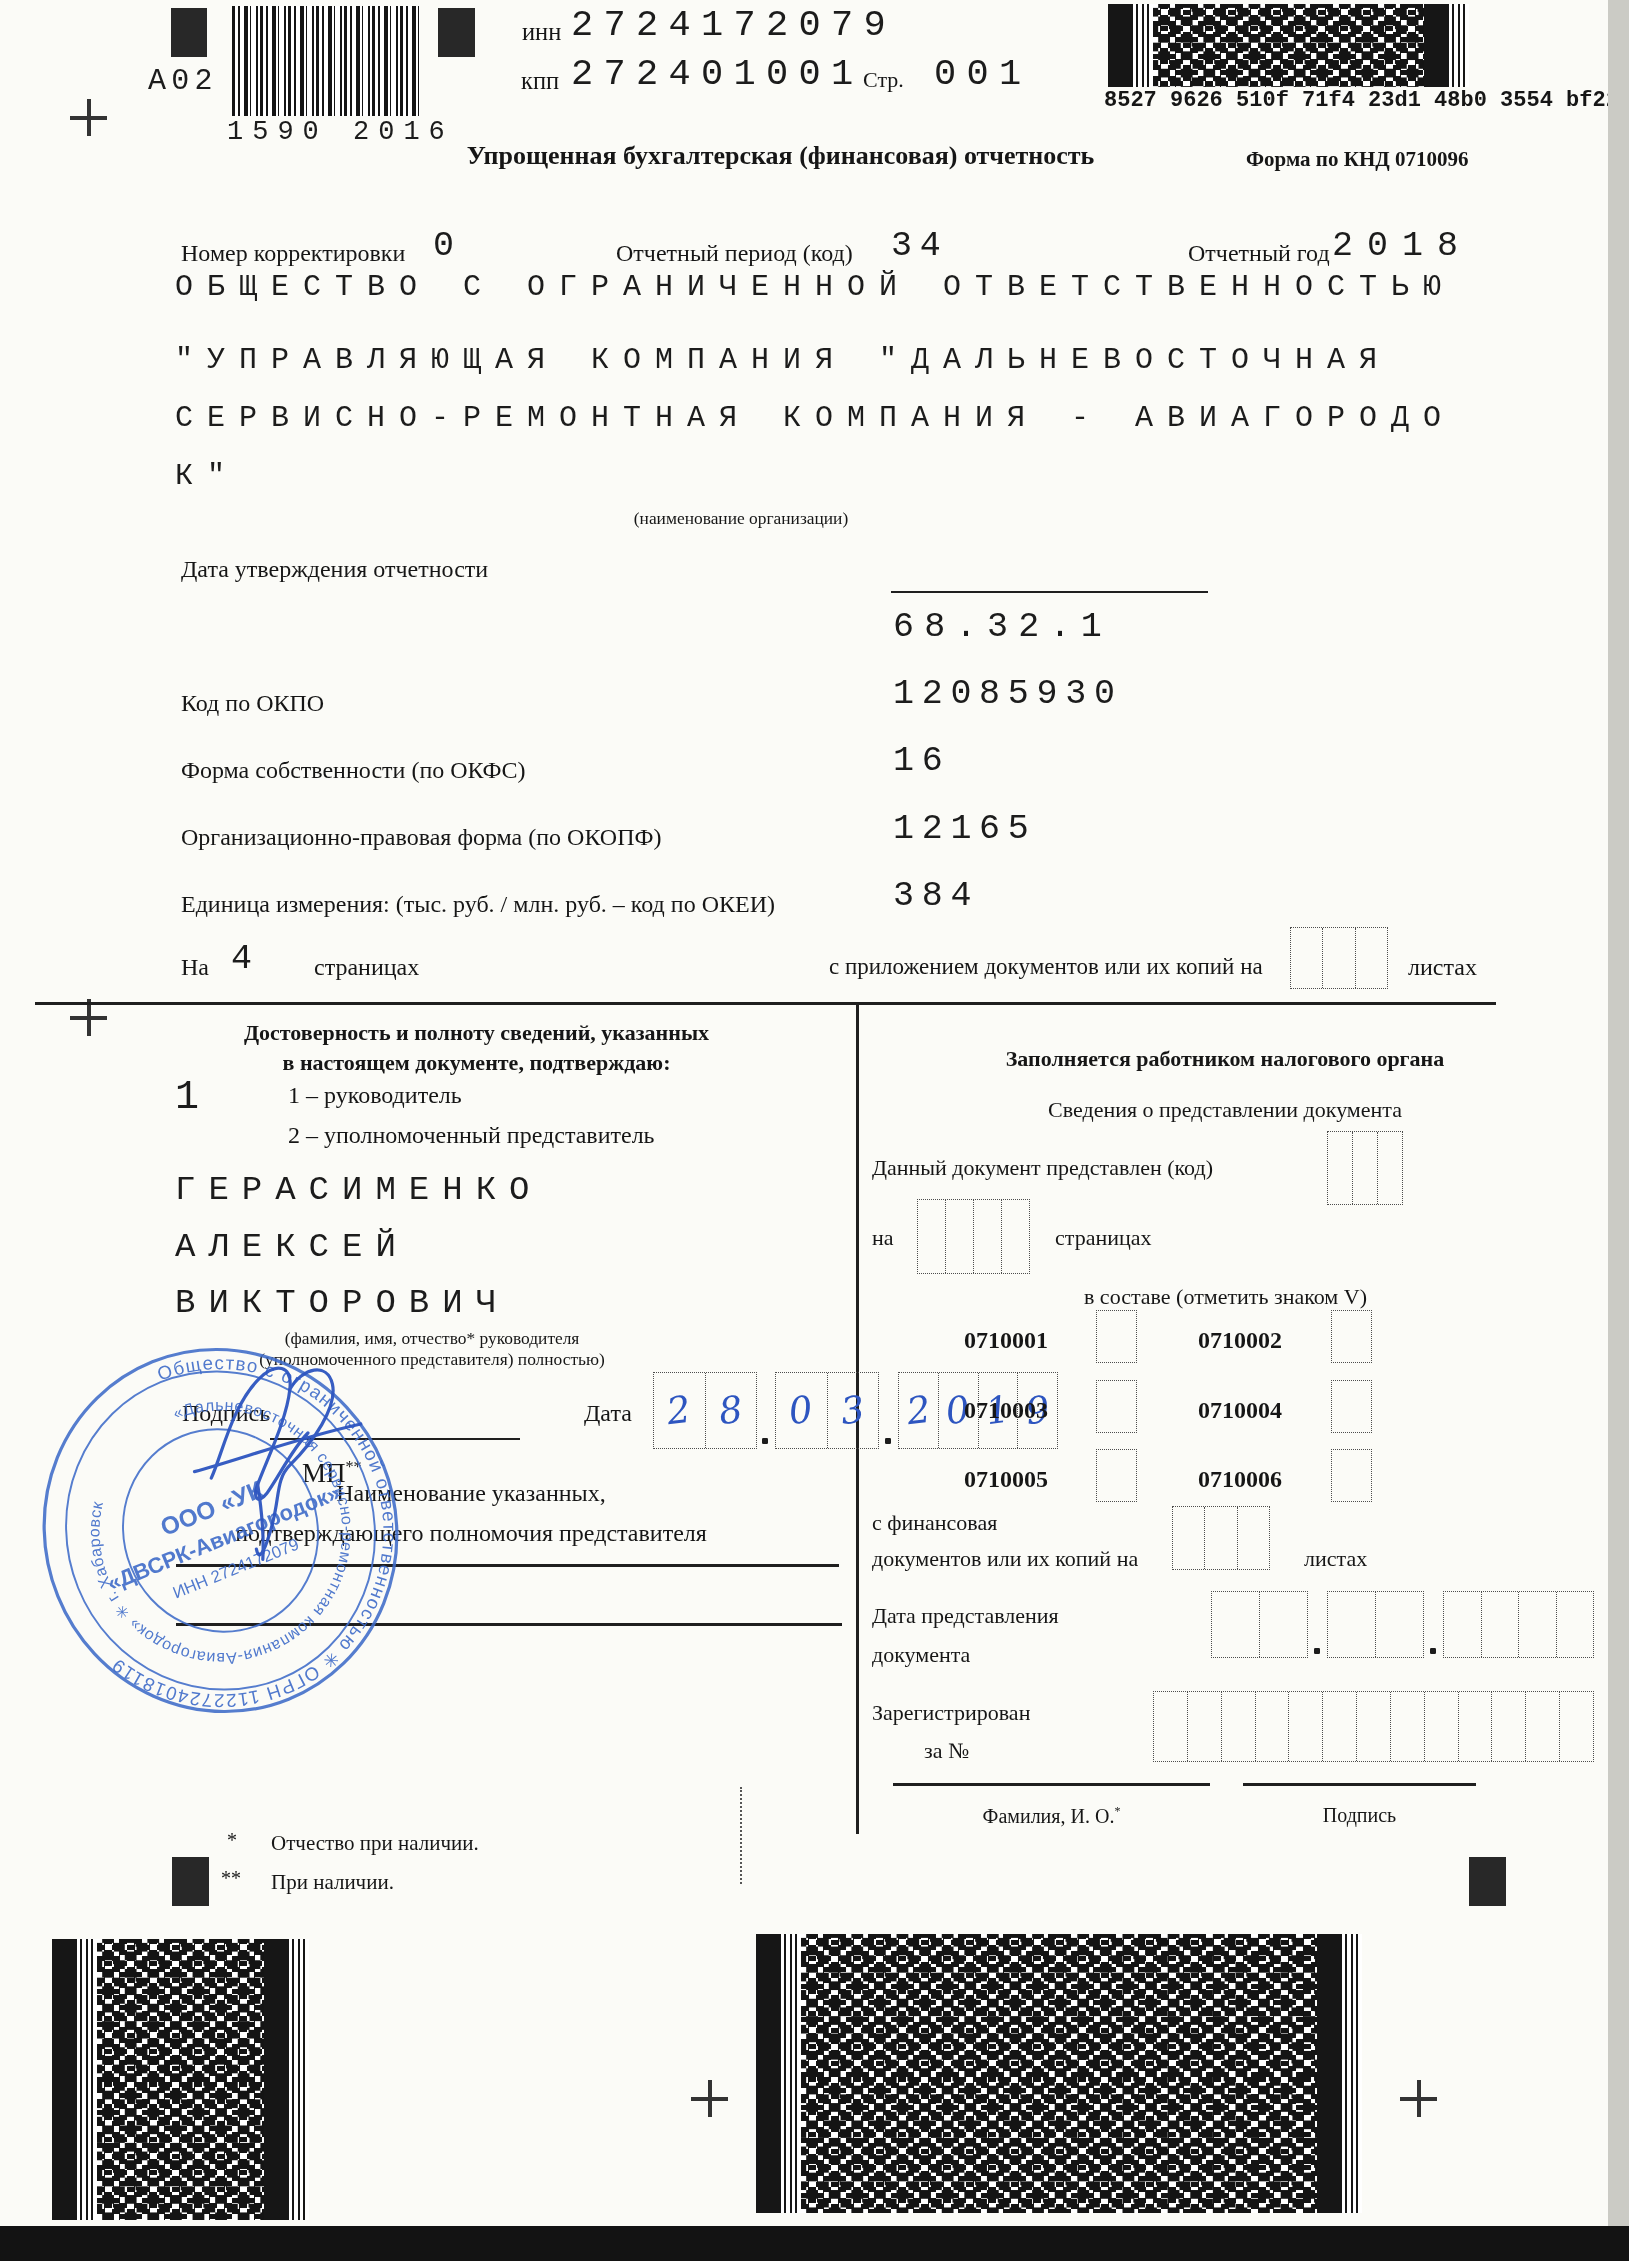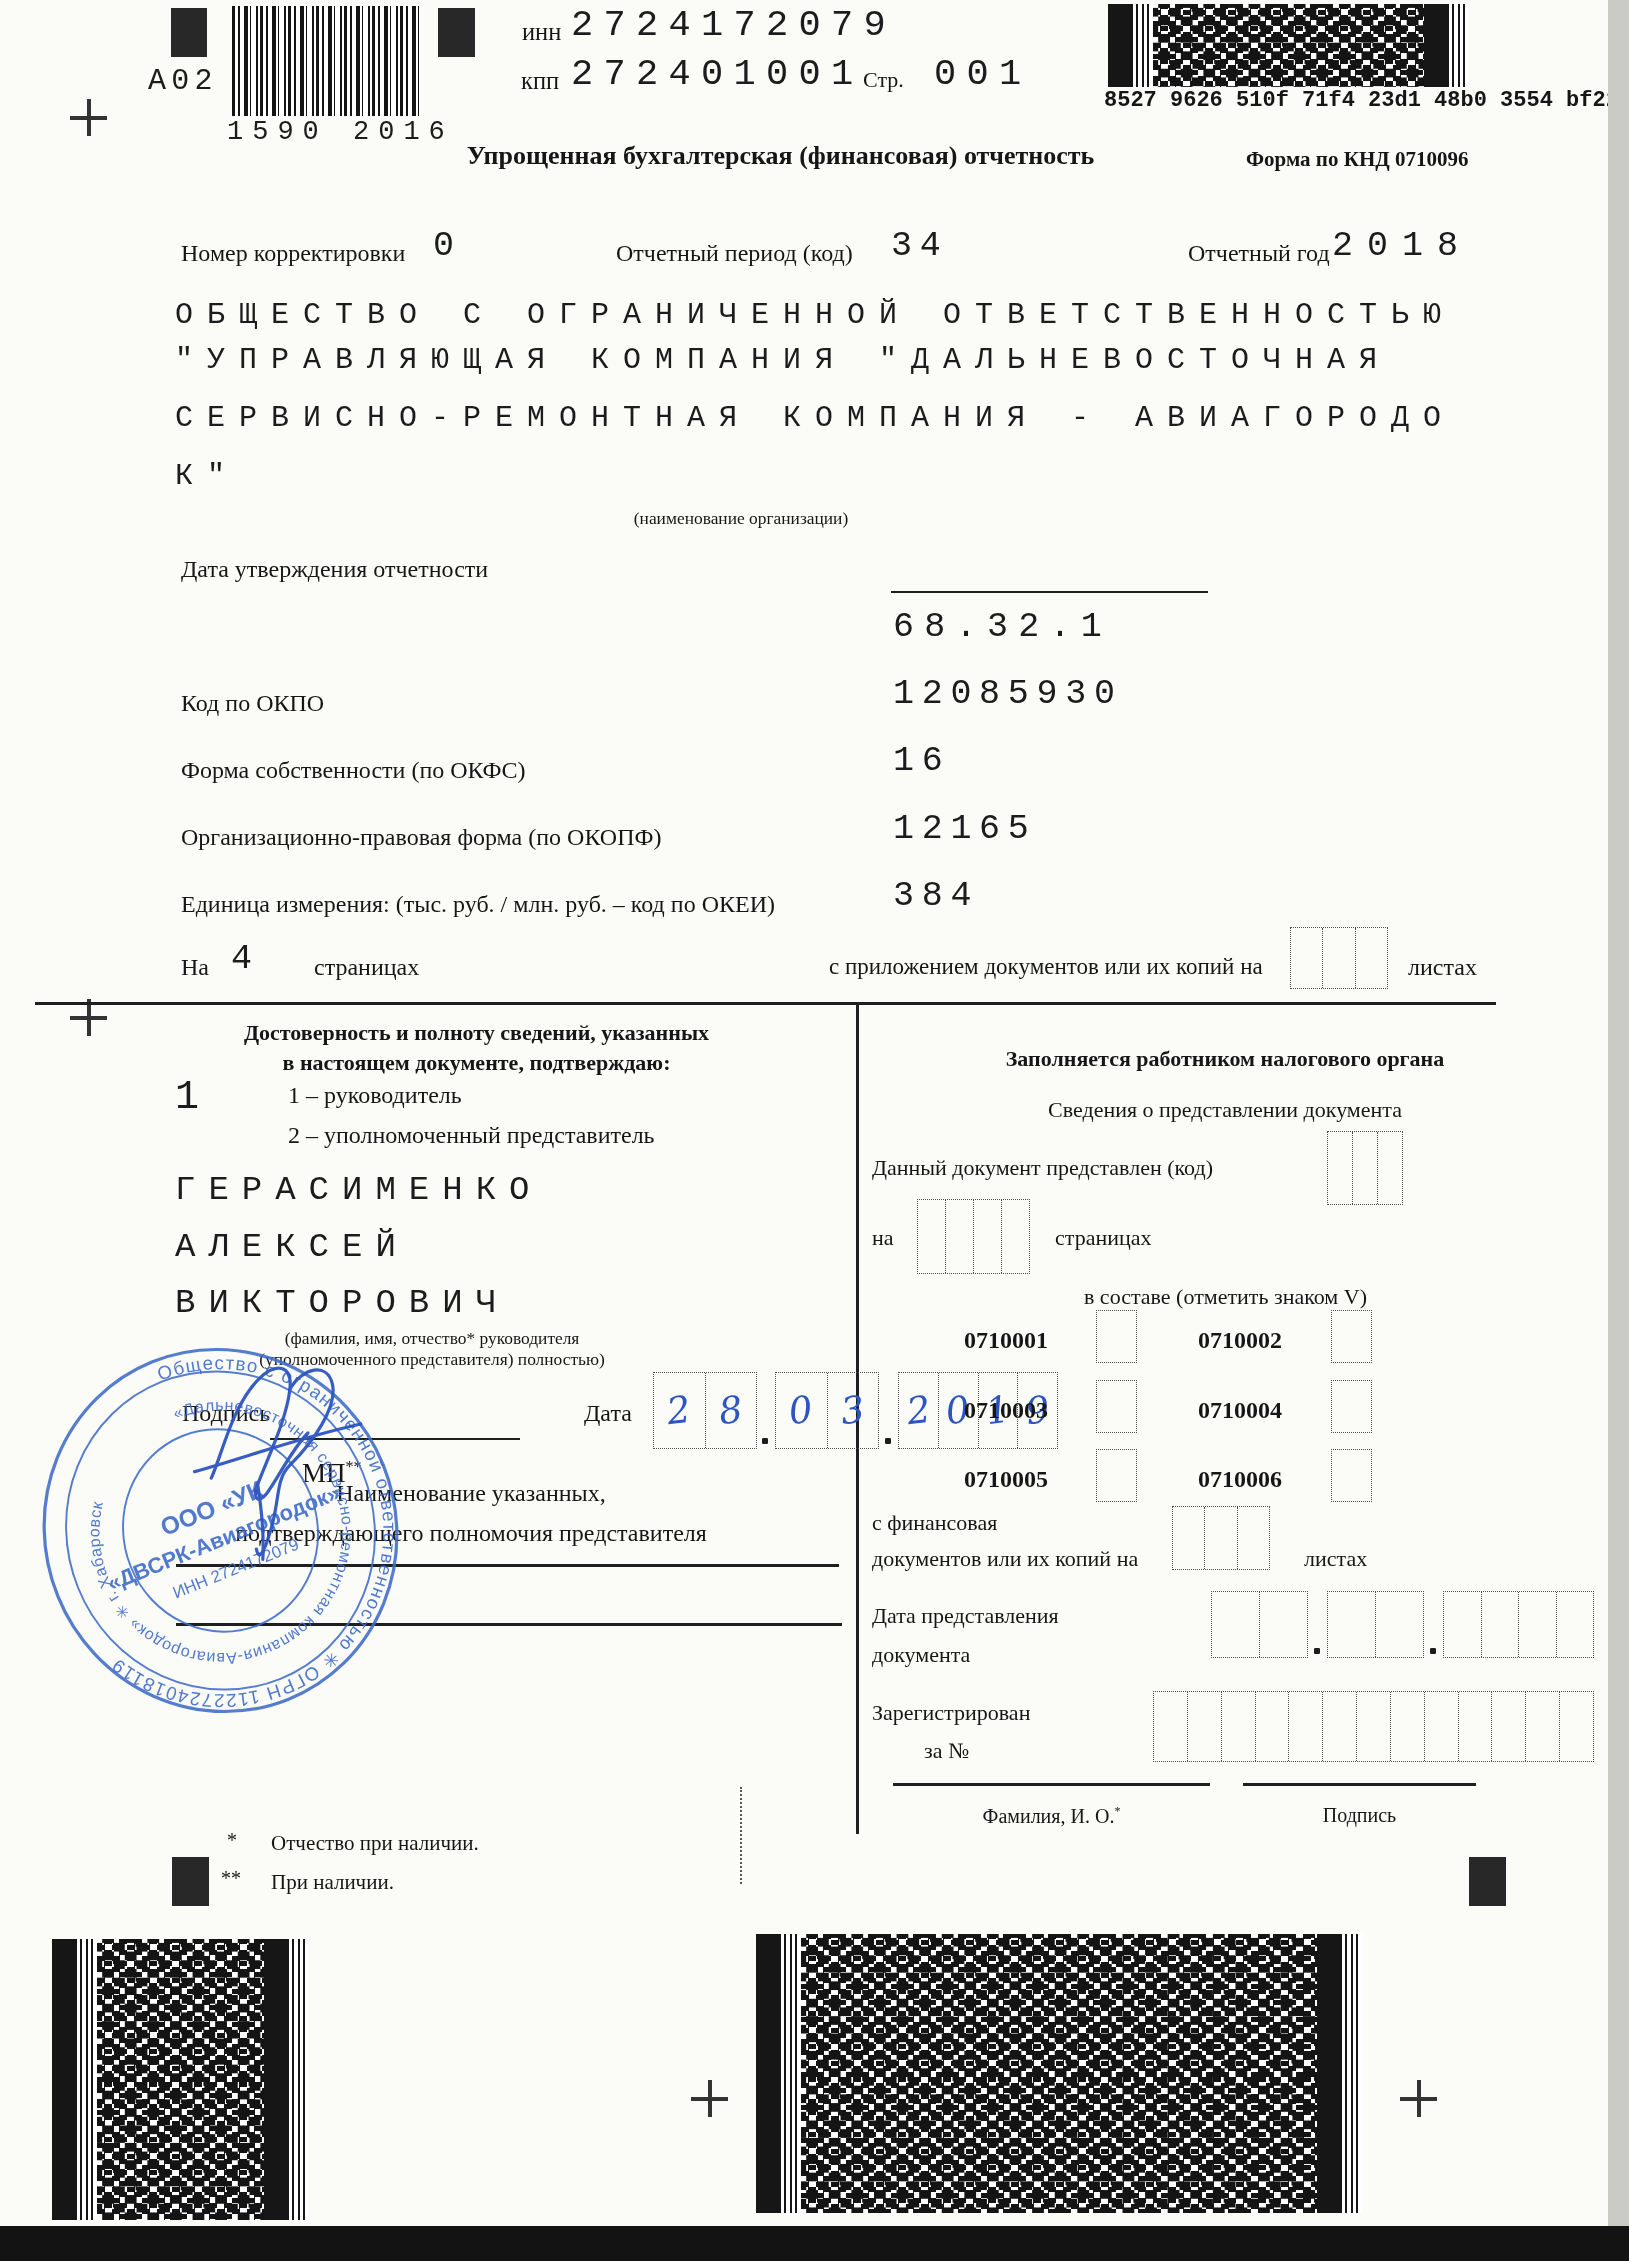--- a/index.html
+++ b/index.html
@@ -77,21 +77,21 @@
   <div class="abs lbl lbl-b ctr" style="left:271px;top:141px;width:1019px;font-size:26px;">Упрощенная бухгалтерская (финансовая) отчетность</div>
   <div class="abs lbl lbl-b" style="left:1246px;top:147px;font-size:21px;">Форма по КНД 0710096</div>
 
   <div class="abs lbl" style="left:181px;top:240px;">Номер корректировки</div>
   <div class="abs val" style="left:433px;top:226px;">0</div>
   <div class="abs lbl" style="left:616px;top:240px;">Отчетный период (код)</div>
   <div class="abs val" style="left:891px;top:226px;">34</div>
   <div class="abs lbl" style="left:1188px;top:240px;">Отчетный год</div>
   <div class="abs val" style="left:1332px;top:226px;letter-spacing:14px;">2018</div>
 
-  <div class="abs orgline" style="left:175px;top:298px;">ОБЩЕСТВО С ОГРАНИЧЕННОЙ ОТВЕТСТВЕННОСТЬЮ</div>
+  <div class="abs orgline" style="left:175px;top:270px;">ОБЩЕСТВО С ОГРАНИЧЕННОЙ ОТВЕТСТВЕННОСТЬЮ</div>
   <div class="abs orgline" style="left:175px;top:343px;">"УПРАВЛЯЮЩАЯ КОМПАНИЯ "ДАЛЬНЕВОСТОЧНАЯ</div>
   <div class="abs orgline" style="left:175px;top:401px;">СЕРВИСНО-РЕМОНТНАЯ КОМПАНИЯ - АВИАГОРОДО</div>
   <div class="abs orgline" style="left:175px;top:459px;">К"</div>
   <div class="abs lbl-sm ctr" style="left:451px;top:508px;width:580px;">(наименование организации)</div>
 
   <div class="abs lbl" style="left:181px;top:556px;">Дата утверждения отчетности</div>
   <div class="abs rule" style="left:891px;top:591px;width:317px;height:1.9px;"></div>
 
   <div class="abs val" style="left:893px;top:607px;letter-spacing:10.3px;">68.32.1</div>
 

